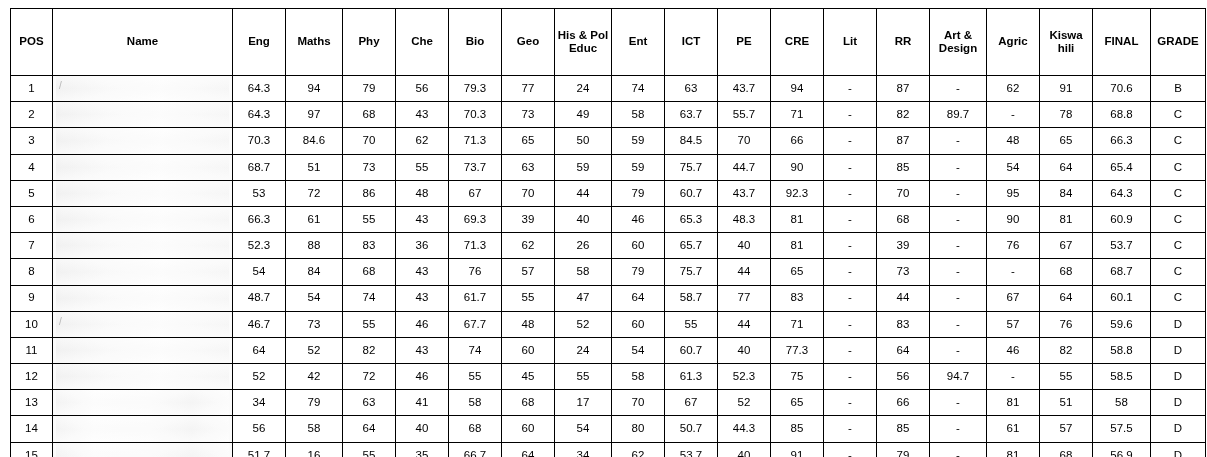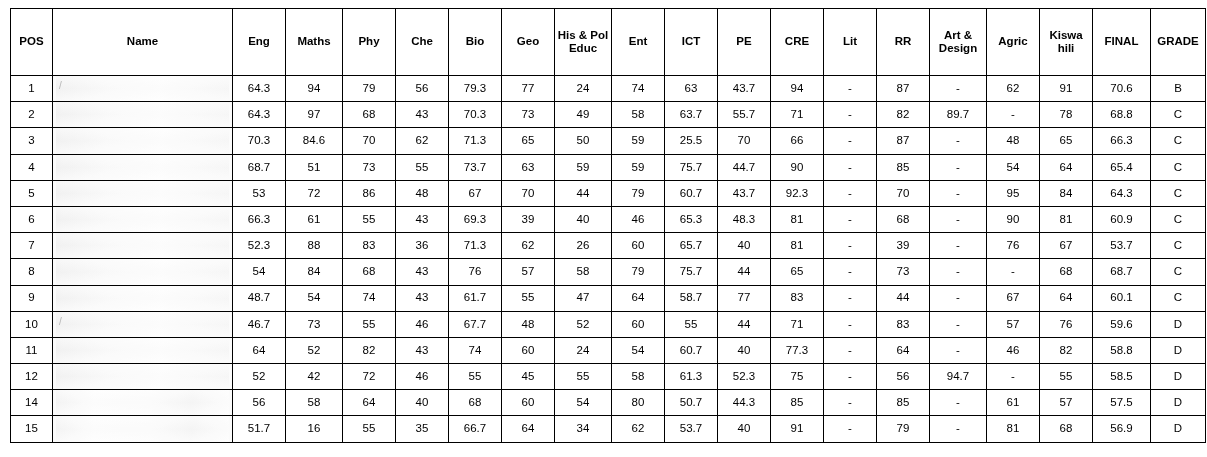--- a/index.html
+++ b/index.html
@@ -196,21 +196,21 @@
             <span class="redact hard"></span>
           </td>
           <td>70.3</td>
           <td>84.6</td>
           <td>70</td>
           <td>62</td>
           <td>71.3</td>
           <td>65</td>
           <td>50</td>
           <td>59</td>
-          <td>25.5</td>
+          <td>84.5</td>
           <td>70</td>
           <td>66</td>
           <td>-</td>
           <td>87</td>
           <td>-</td>
           <td>48</td>
           <td>65</td>
           <td class="final">66.3</td>
           <td class="grade">C</td>
         </tr>
@@ -425,20 +425,44 @@
           <td>75</td>
           <td>-</td>
           <td>56</td>
           <td>94.7</td>
           <td>-</td>
           <td>55</td>
           <td class="final">58.5</td>
           <td class="grade">D</td>
         </tr>
         <tr>
+          <td>13</td>
+          <td class="name-cell">
+            <span class="redact"></span>
+          </td>
+          <td>34</td>
+          <td>79</td>
+          <td>63</td>
+          <td>41</td>
+          <td>58</td>
+          <td>68</td>
+          <td>17</td>
+          <td>70</td>
+          <td>67</td>
+          <td>52</td>
+          <td>65</td>
+          <td>-</td>
+          <td>66</td>
+          <td>-</td>
+          <td>81</td>
+          <td>51</td>
+          <td class="final">58</td>
+          <td class="grade">D</td>
+        </tr>
+        <tr>
           <td>14</td>
           <td class="name-cell">
             <span class="redact"></span>
           </td>
           <td>56</td>
           <td>58</td>
           <td>64</td>
           <td>40</td>
           <td>68</td>
           <td>60</td>

